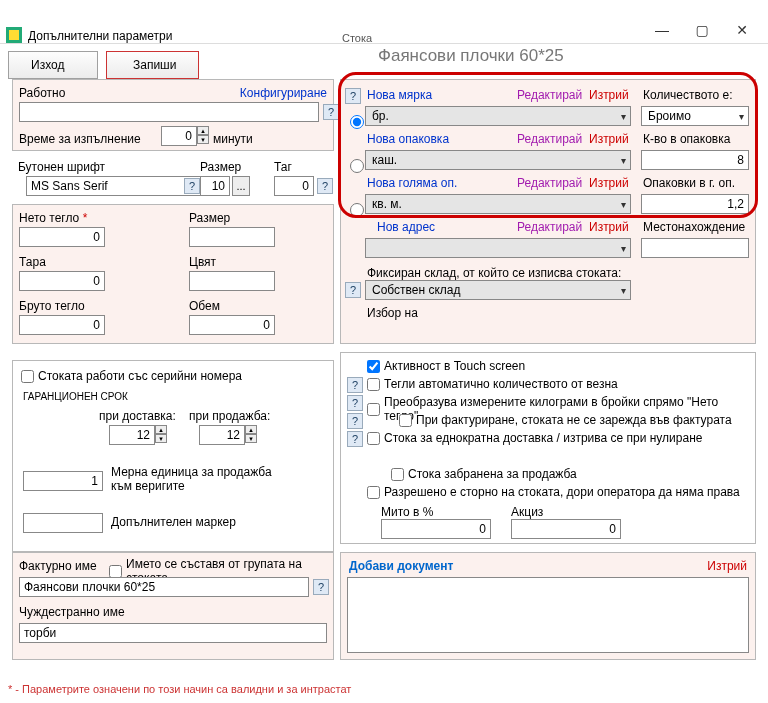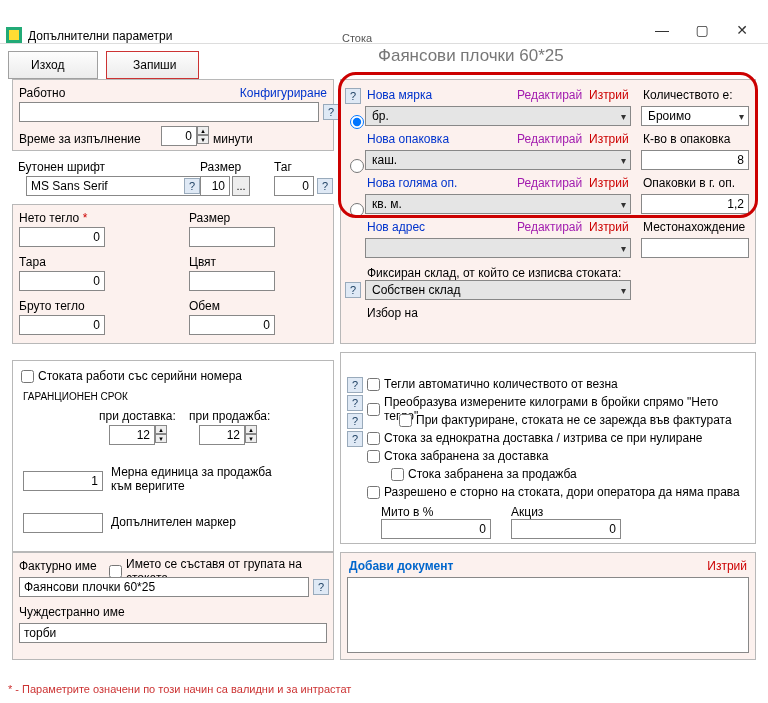--- a/index.html
+++ b/index.html
@@ -170,62 +170,62 @@
   <input type="radio" class="radio" style="left: 4px; top: 120px;">
   <span class="lbl blue" style="left:26px; top:96px;">Нова голяма оп.</span>
   <span class="lbl green" style="left:176px; top:96px;">Редактирай</span>
   <span class="lbl red" style="left:248px; top:96px;">Изтрий</span>
   <span class="lbl" style="left:302px; top:96px;">Опаковки в г. оп.</span>
   <div class="sel" style="left:24px; top:114px; width:266px;">
       <span>кв. м.</span>
     </div>
   <div class="inp right" style="left:300px; top:114px; width:108px;">1,2</div>
 
-  <span class="lbl blue" style="left:26px; top:140px;">Нов адрес</span>
+  <span class="lbl blue" style="left:36px; top:140px;">Нов адрес</span>
   <span class="lbl green" style="left:176px; top:140px;">Редактирай</span>
   <span class="lbl red" style="left:248px; top:140px;">Изтрий</span>
   <span class="lbl" style="left:302px; top:140px;">Местонахождение</span>
   <div class="sel" style="left:24px; top:158px; width:266px;"></div>
   <div class="inp" style="left:300px; top:158px; width:108px;"></div>
 
   <span class="lbl" style="left:26px; top:186px;">Фиксиран склад, от който се изписва стоката:</span>
   <div class="help" style="left:4px; top:202px;">?</div>
   <div class="sel" style="left:24px; top:200px; width:266px;">
       <span>Собствен склад</span>
     </div>
 
   <span class="lbl" style="left:26px; top:226px;">Избор на</span>
 </div>
 
 <div class="redbox" style="left:338px; top:72px; width:420px; height:146px;"></div>
 
 <div class="panel white" style="left:340px; top:352px; width:416px; height:192px;">
+  <div class="chk" style="left:26px; top:6px;">
+      <input type="checkbox" checked="" style="">
+      <span>Активност в Touch screen</span>
+    </div>
   <div class="help" style="left:6px; top:24px;">?</div>
   <div class="chk" style="left:26px; top:24px;">
       <input type="checkbox" style="">
       <span>Тегли автоматично количеството от везна</span>
     </div>
   <div class="help" style="left:6px; top:42px;">?</div>
   <div class="chk" style="left:26px; top:42px;">
       <input type="checkbox" style="">
       <span>Преобразува измерените килограми в бройки спрямо "Нето тегло"</span>
     </div>
   <div class="help" style="left:6px; top:60px;">?</div>
   <div class="chk" style="left:26px; top:60px;margin-left:32px;">
       <input type="checkbox" style="">
       <span>При фактуриране, стоката не се зарежда във фактурата</span>
     </div>
   <div class="help" style="left:6px; top:78px;">?</div>
   <div class="chk" style="left:26px; top:78px;">
       <input type="checkbox" style="">
       <span>Стока за еднократна доставка / изтрива се при нулиране</span>
-    </div>
-  <div class="chk" style="left:26px; top:96px;">
-      <input type="checkbox" style="">
-      <span>Стока забранена за доставка</span>
     </div>
   <div class="chk" style="left:26px; top:114px;padding-left:24px;">
       <input type="checkbox" style="">
       <span>Стока забранена за продажба</span>
     </div>
   <div class="chk" style="left:26px; top:132px;">
       <input type="checkbox" style="">
       <span>Разрешено е сторно на стоката, дори оператора да няма права</span>
     </div>
   <span class="lbl" style="left:40px; top:152px;">Мито в %</span>

